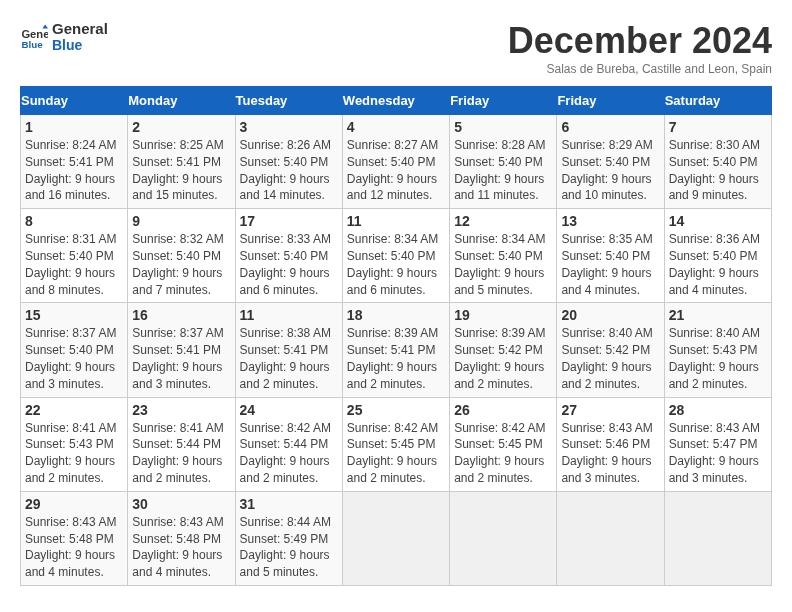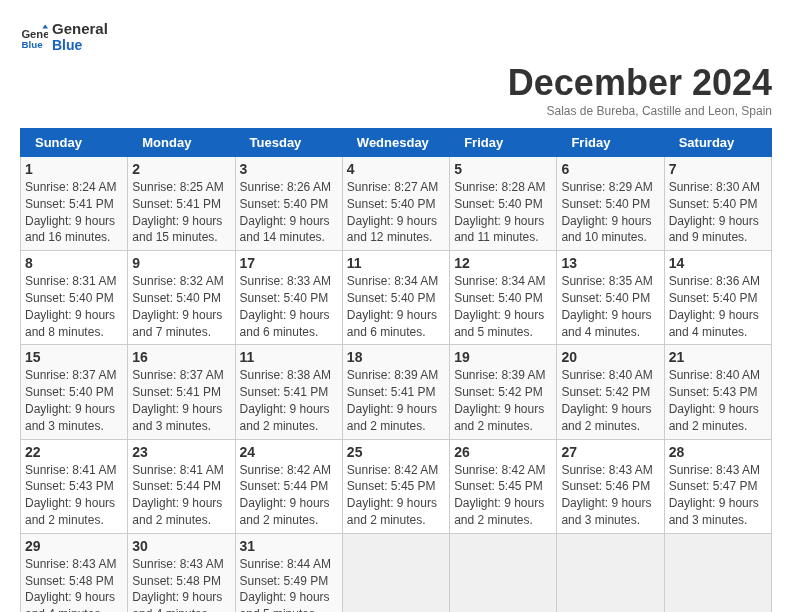--- a/index.html
+++ b/index.html
@@ -25,35 +25,34 @@
       width: 28px;
       height: 28px;
     }
     .title-area {
       text-align: right;
     }
     .month-title {
       font-size: 36px;
       font-weight: bold;
       color: #333;
-      margin-top: 42px;
     }
     .location-title {
       font-size: 12px;
       color: #737373;
     }
     .calendar-table {
       width: 100%;
       border-collapse: collapse;
       font-size: 11px;
     }
     .calendar-table thead th {
       background-color: #1565c0;
       color: #fff;
-      padding: 6px 14px;
+      padding: 6px 0;
       text-align: left;
       font-size: 13px;
       font-weight: bold;
       border: 1px solid #1565c0;
     }
     .calendar-table tbody td {
       vertical-align: top;
       padding: 4px 4px;
       border: 1px solid #ccc;
       width: 14.28%;

